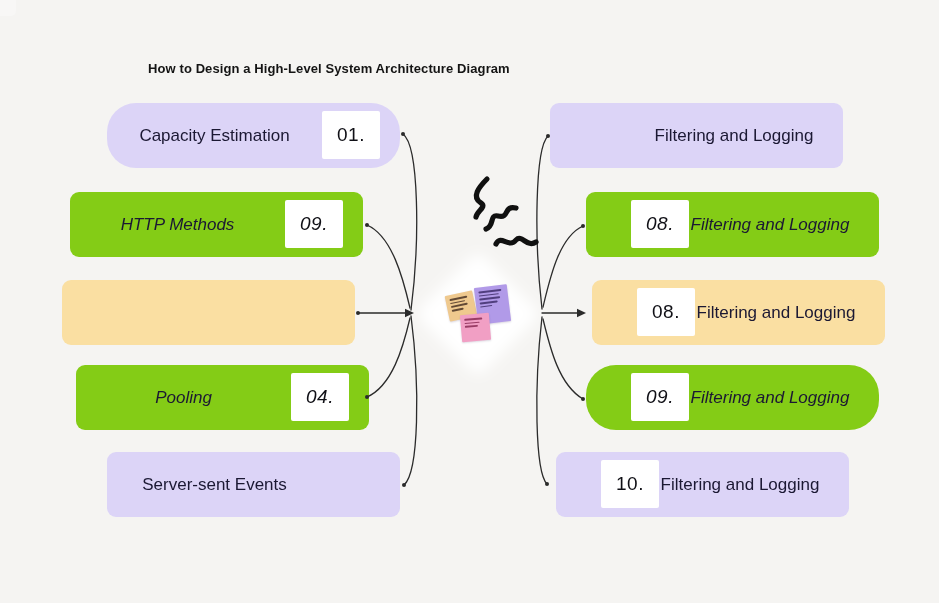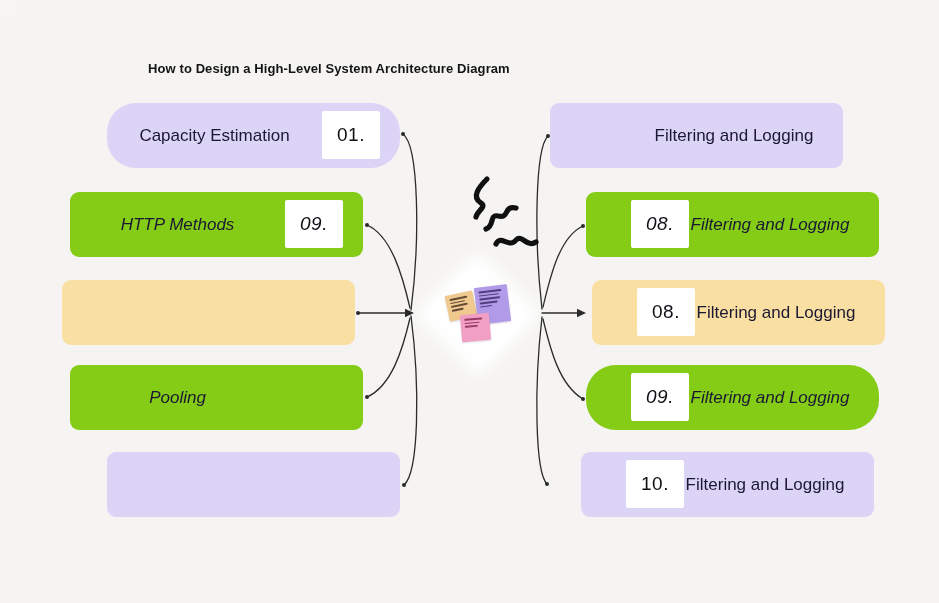--- a/index.html
+++ b/index.html
@@ -37,25 +37,25 @@
   .card-right .numbox{left:17px;}
   .label{
     position:absolute;top:0;height:65px;
     display:flex;align-items:center;justify-content:center;
     font-size:17px;color:#1B1833;white-space:nowrap;
   }
   .card-left .label{left:0;right:78px;}
   .card-right .label{left:75px;right:0;}
   
   .p1{left:107px;top:103px;border-radius:29px;} .p2{left:70px;top:192px;}
-  .p3{left:62px;top:280px;}  .p4{left:70px;top:365px;text-align:right;}
+  .p3{left:62px;top:280px;}  .p4{left:76px;top:365px;text-align:right;}
   .p5{left:107px;top:452px;}
   .p6{left:550px;top:103px;} .p7{left:586px;top:192px;}
   .p8{left:592px;top:280px;} .p9{left:586px;top:365px;border-radius:30px;}
-  .p10{left:581px;top:452px;}
+  .p10{left:556px;top:452px;}
   
   .diamond{
     position:absolute;left:433px;top:269px;width:90px;height:90px;
     background:#FFFFFF;border-radius:10px;
     transform:rotate(45deg);
     filter:blur(7px);
   }
   .note{
     position:absolute;border-radius:1px;
     box-shadow:0 1px 2px rgba(60,40,90,.18);
@@ -84,22 +84,24 @@
     <div class="numbox">01.</div>
   </div>
   <div class="card card-left c-pink p2">
     <div class="label">HTTP Methods</div>
     <div class="numbox">09.</div>
   </div>
   <div class="card card-left c-yellow p3">
   </div>
   <div class="card card-left c-pink p4">
     <div class="label">Pooling</div>
+    <div class="numbox">04.</div>
   </div>
   <div class="card card-left c-lav p5">
+    <div class="label">Server-sent Events</div>
   </div>
 
   <div class="card card-right c-lav p6">
     <div class="label">Filtering and Logging</div>
   </div>
   <div class="card card-right c-pink p7">
     <div class="numbox">08.</div>
     <div class="label">Filtering and Logging</div>
   </div>
   <div class="card card-right c-yellow p8">

